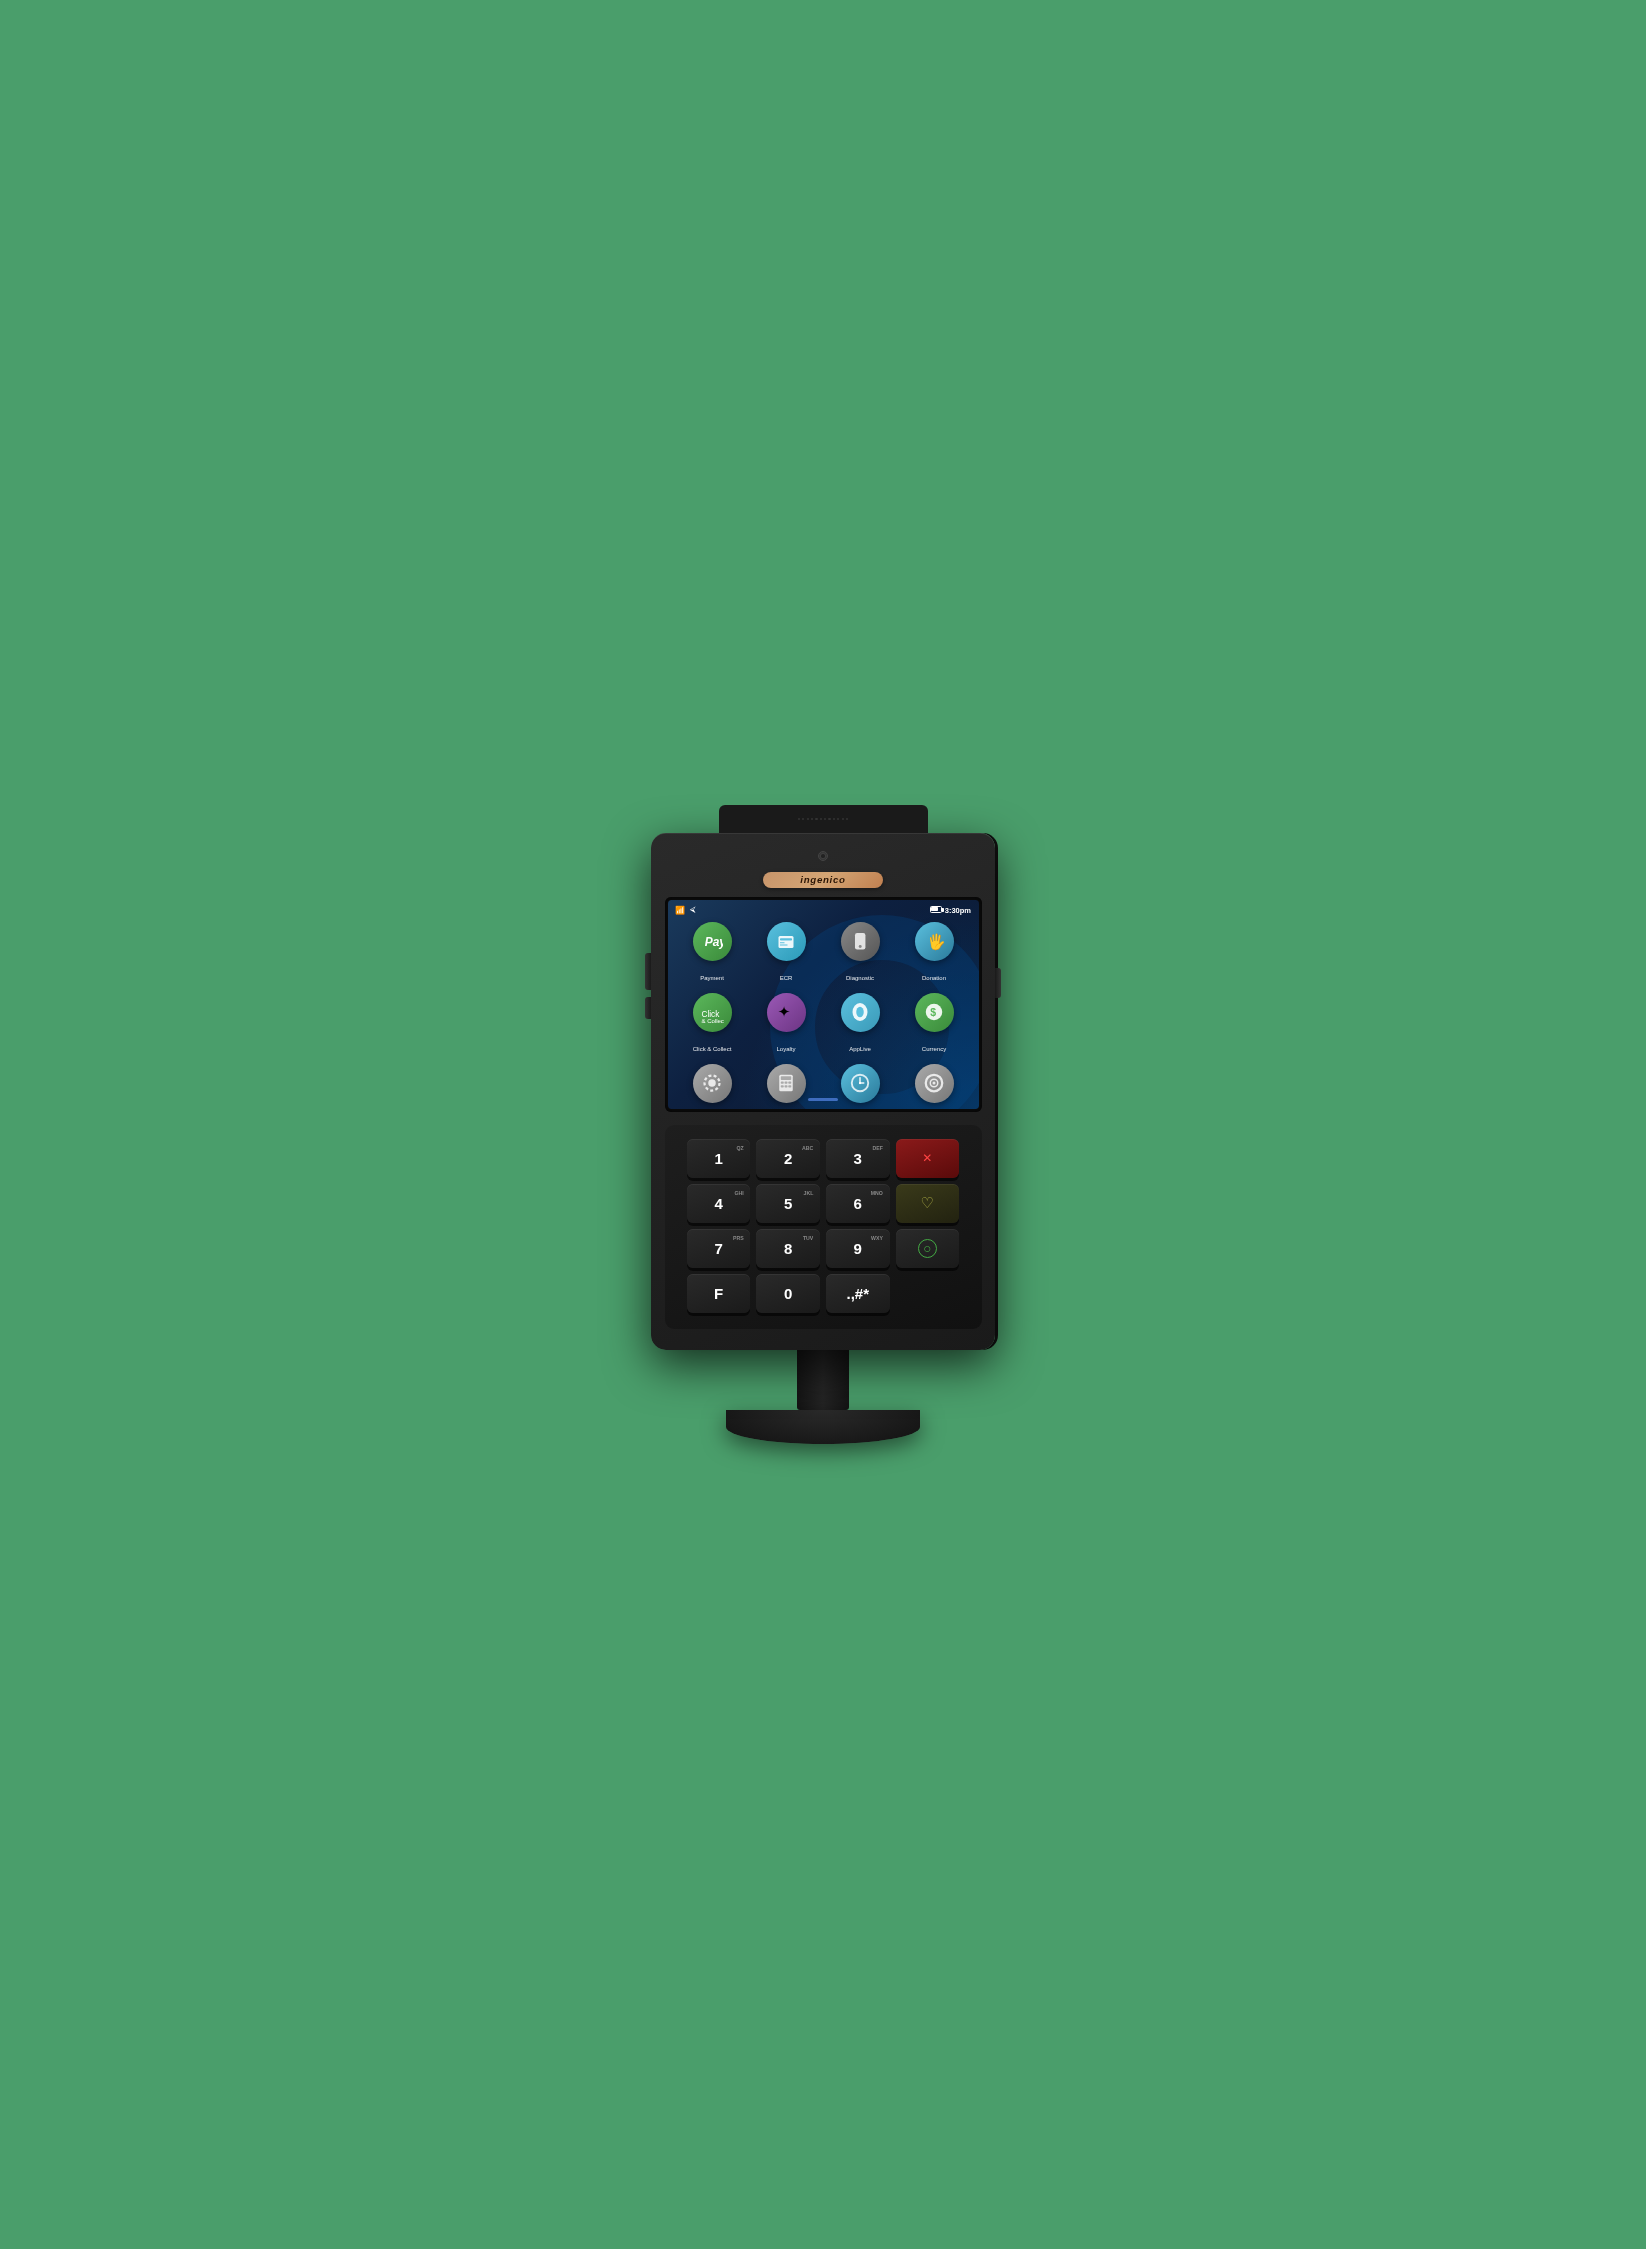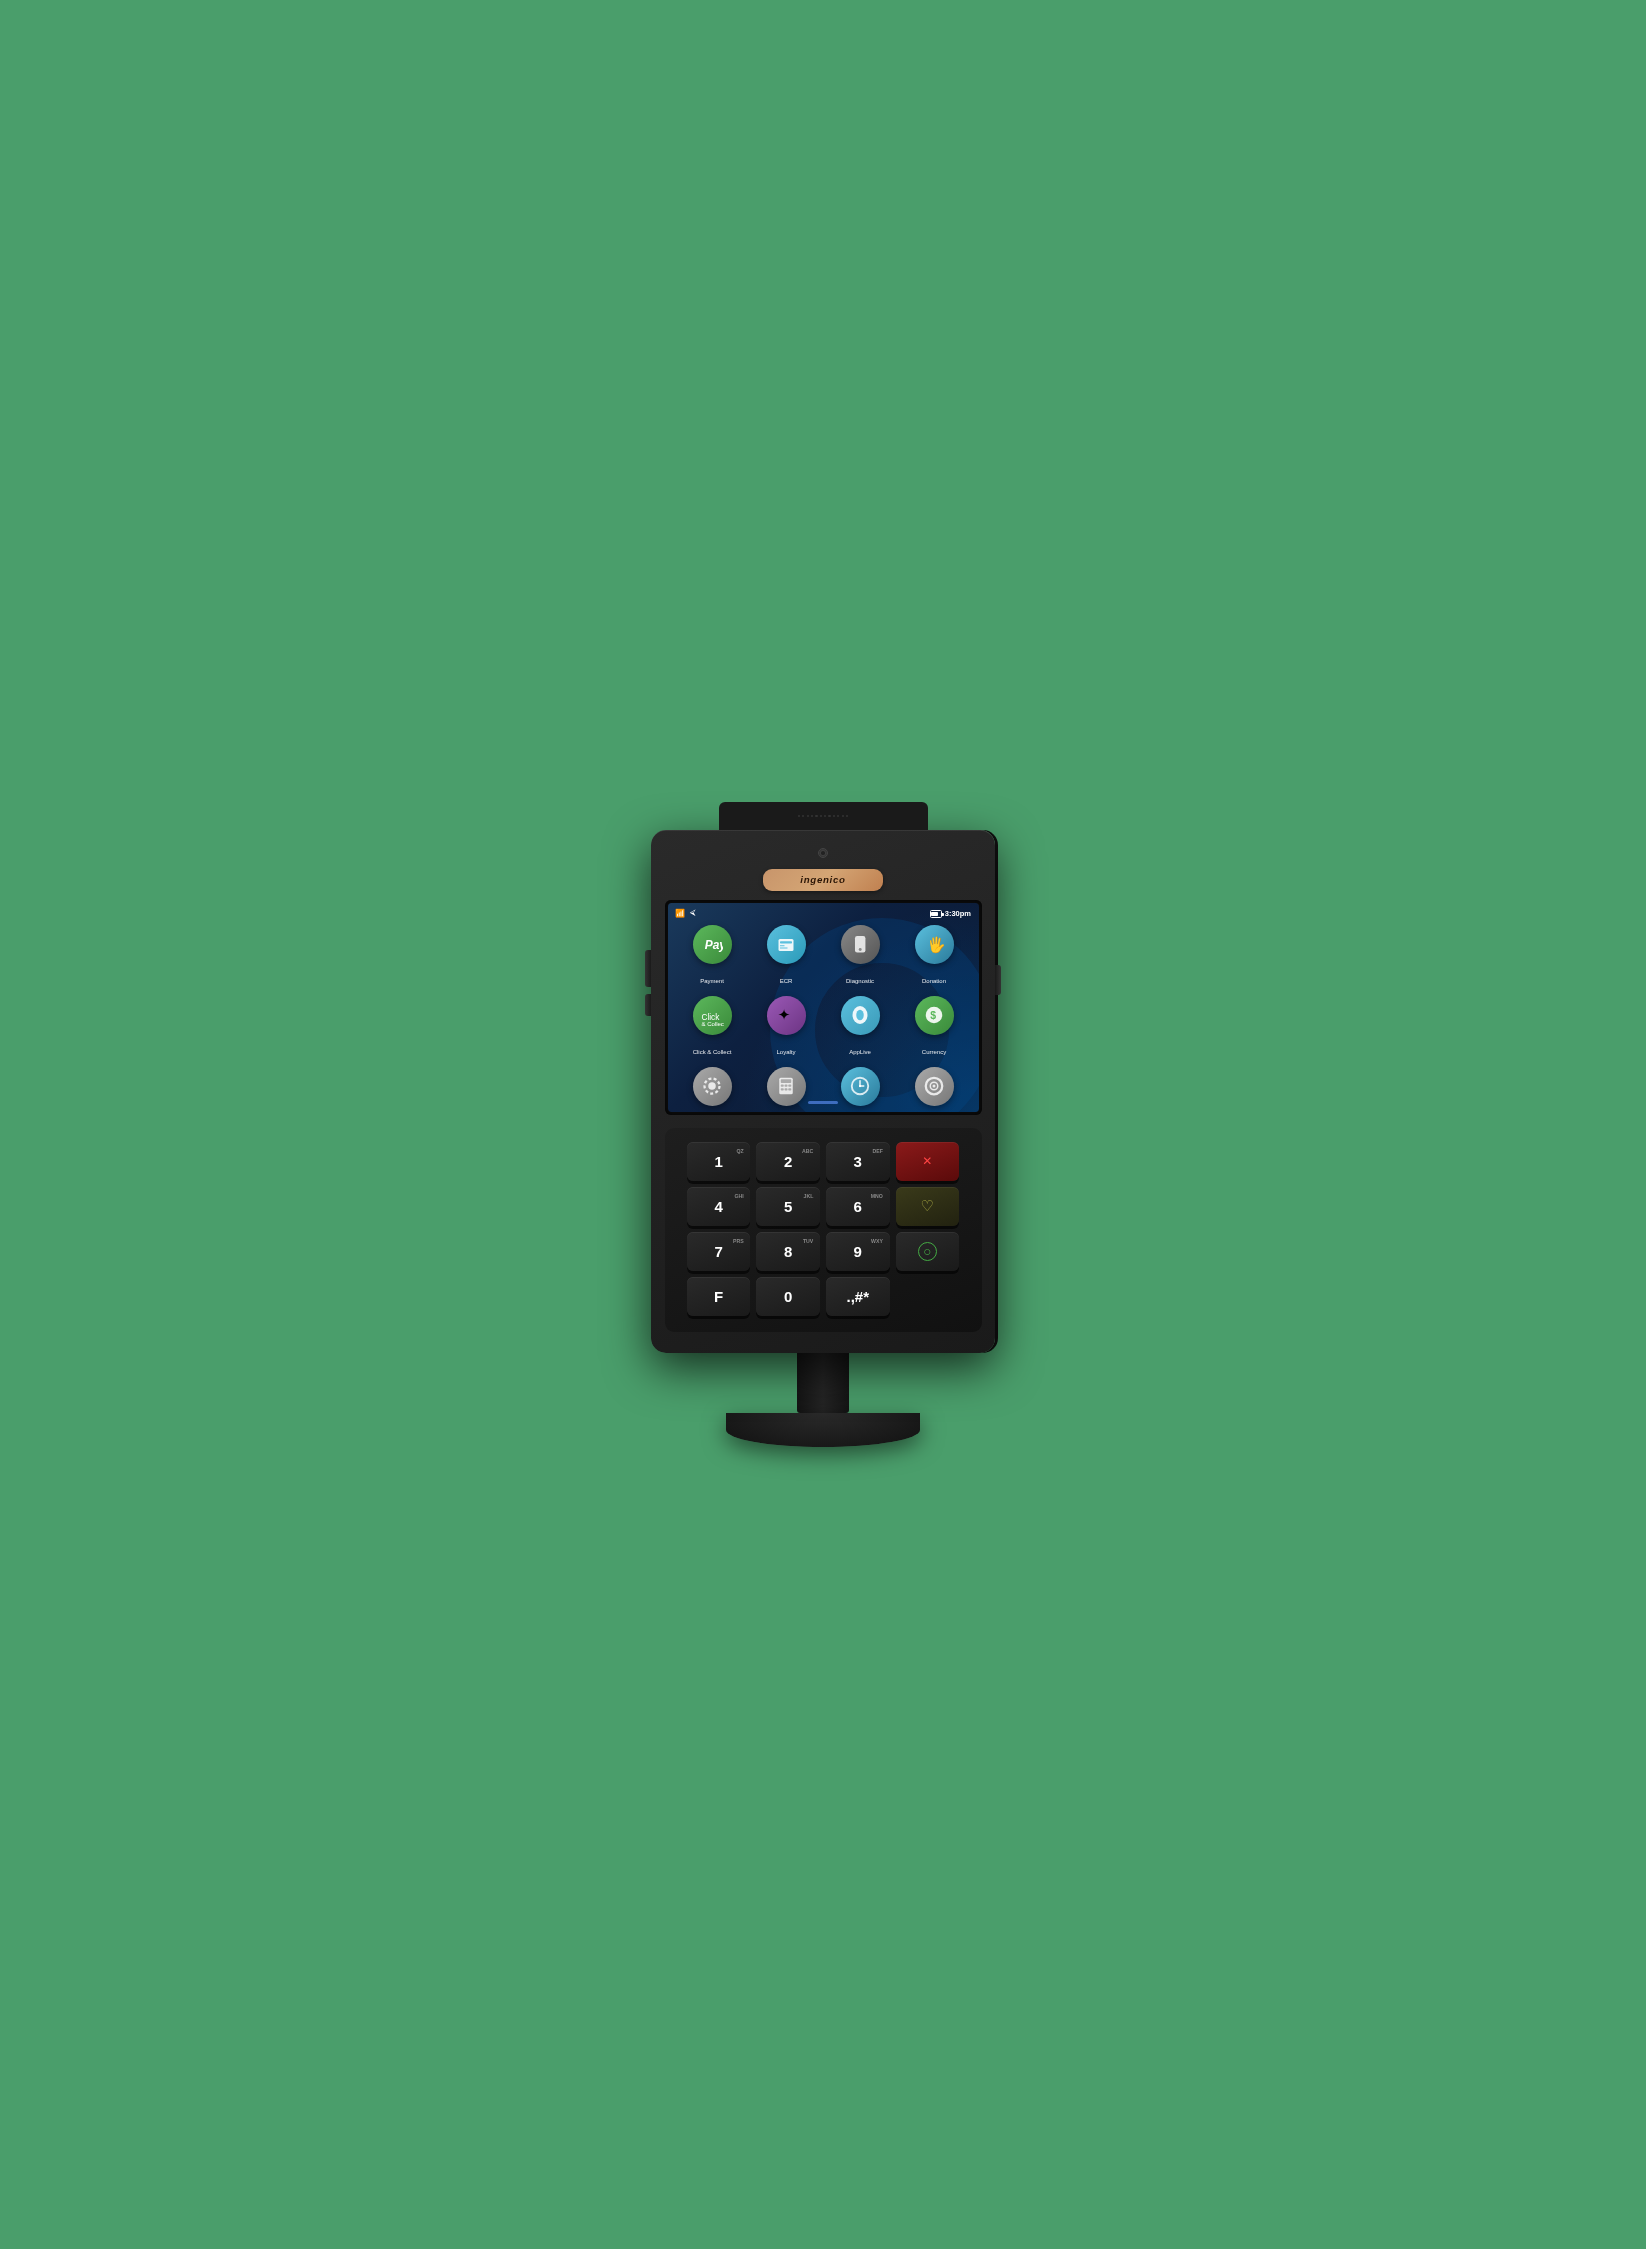--- a/index.html
+++ b/index.html
@@ -78,21 +78,21 @@
       position: absolute;
       top: 2.2px; left: 2.2px;
       width: 3.7px; height: 3.7px;
       background: #222;
       border-radius: 50%;
     }
 
     
     .brand-label {
       width: 120px;
-      height: 22px;
+      height: 16px;
       background: linear-gradient(135deg, #c8956b 0%, #d4a574 50%, #c08050 100%);
       border-radius: 9px;
       display: flex;
       align-items: center;
       justify-content: center;
       margin: 3px auto 9px;
       box-shadow: 0 1.5px 4.5px rgba(0,0,0,0.4);
     }
     .brand-label span {
       color: #2a1505;
@@ -153,21 +153,21 @@
       display: flex;
       gap: 4.5px;
       align-items: center;
     }
     .wifi-icon, .bt-icon {
       color: white;
       font-size: 8.2px;
     }
     .status-right {
       display: flex;
-      align-items: flex-end;
+      align-items: flex-start;
       gap: 3px;
       padding-left: 25px;
     }
     .battery-icon {
       width: 12px;
       height: 7.5px;
       border: 1.1px solid white;
       border-radius: 1.5px;
       position: relative;
     }

